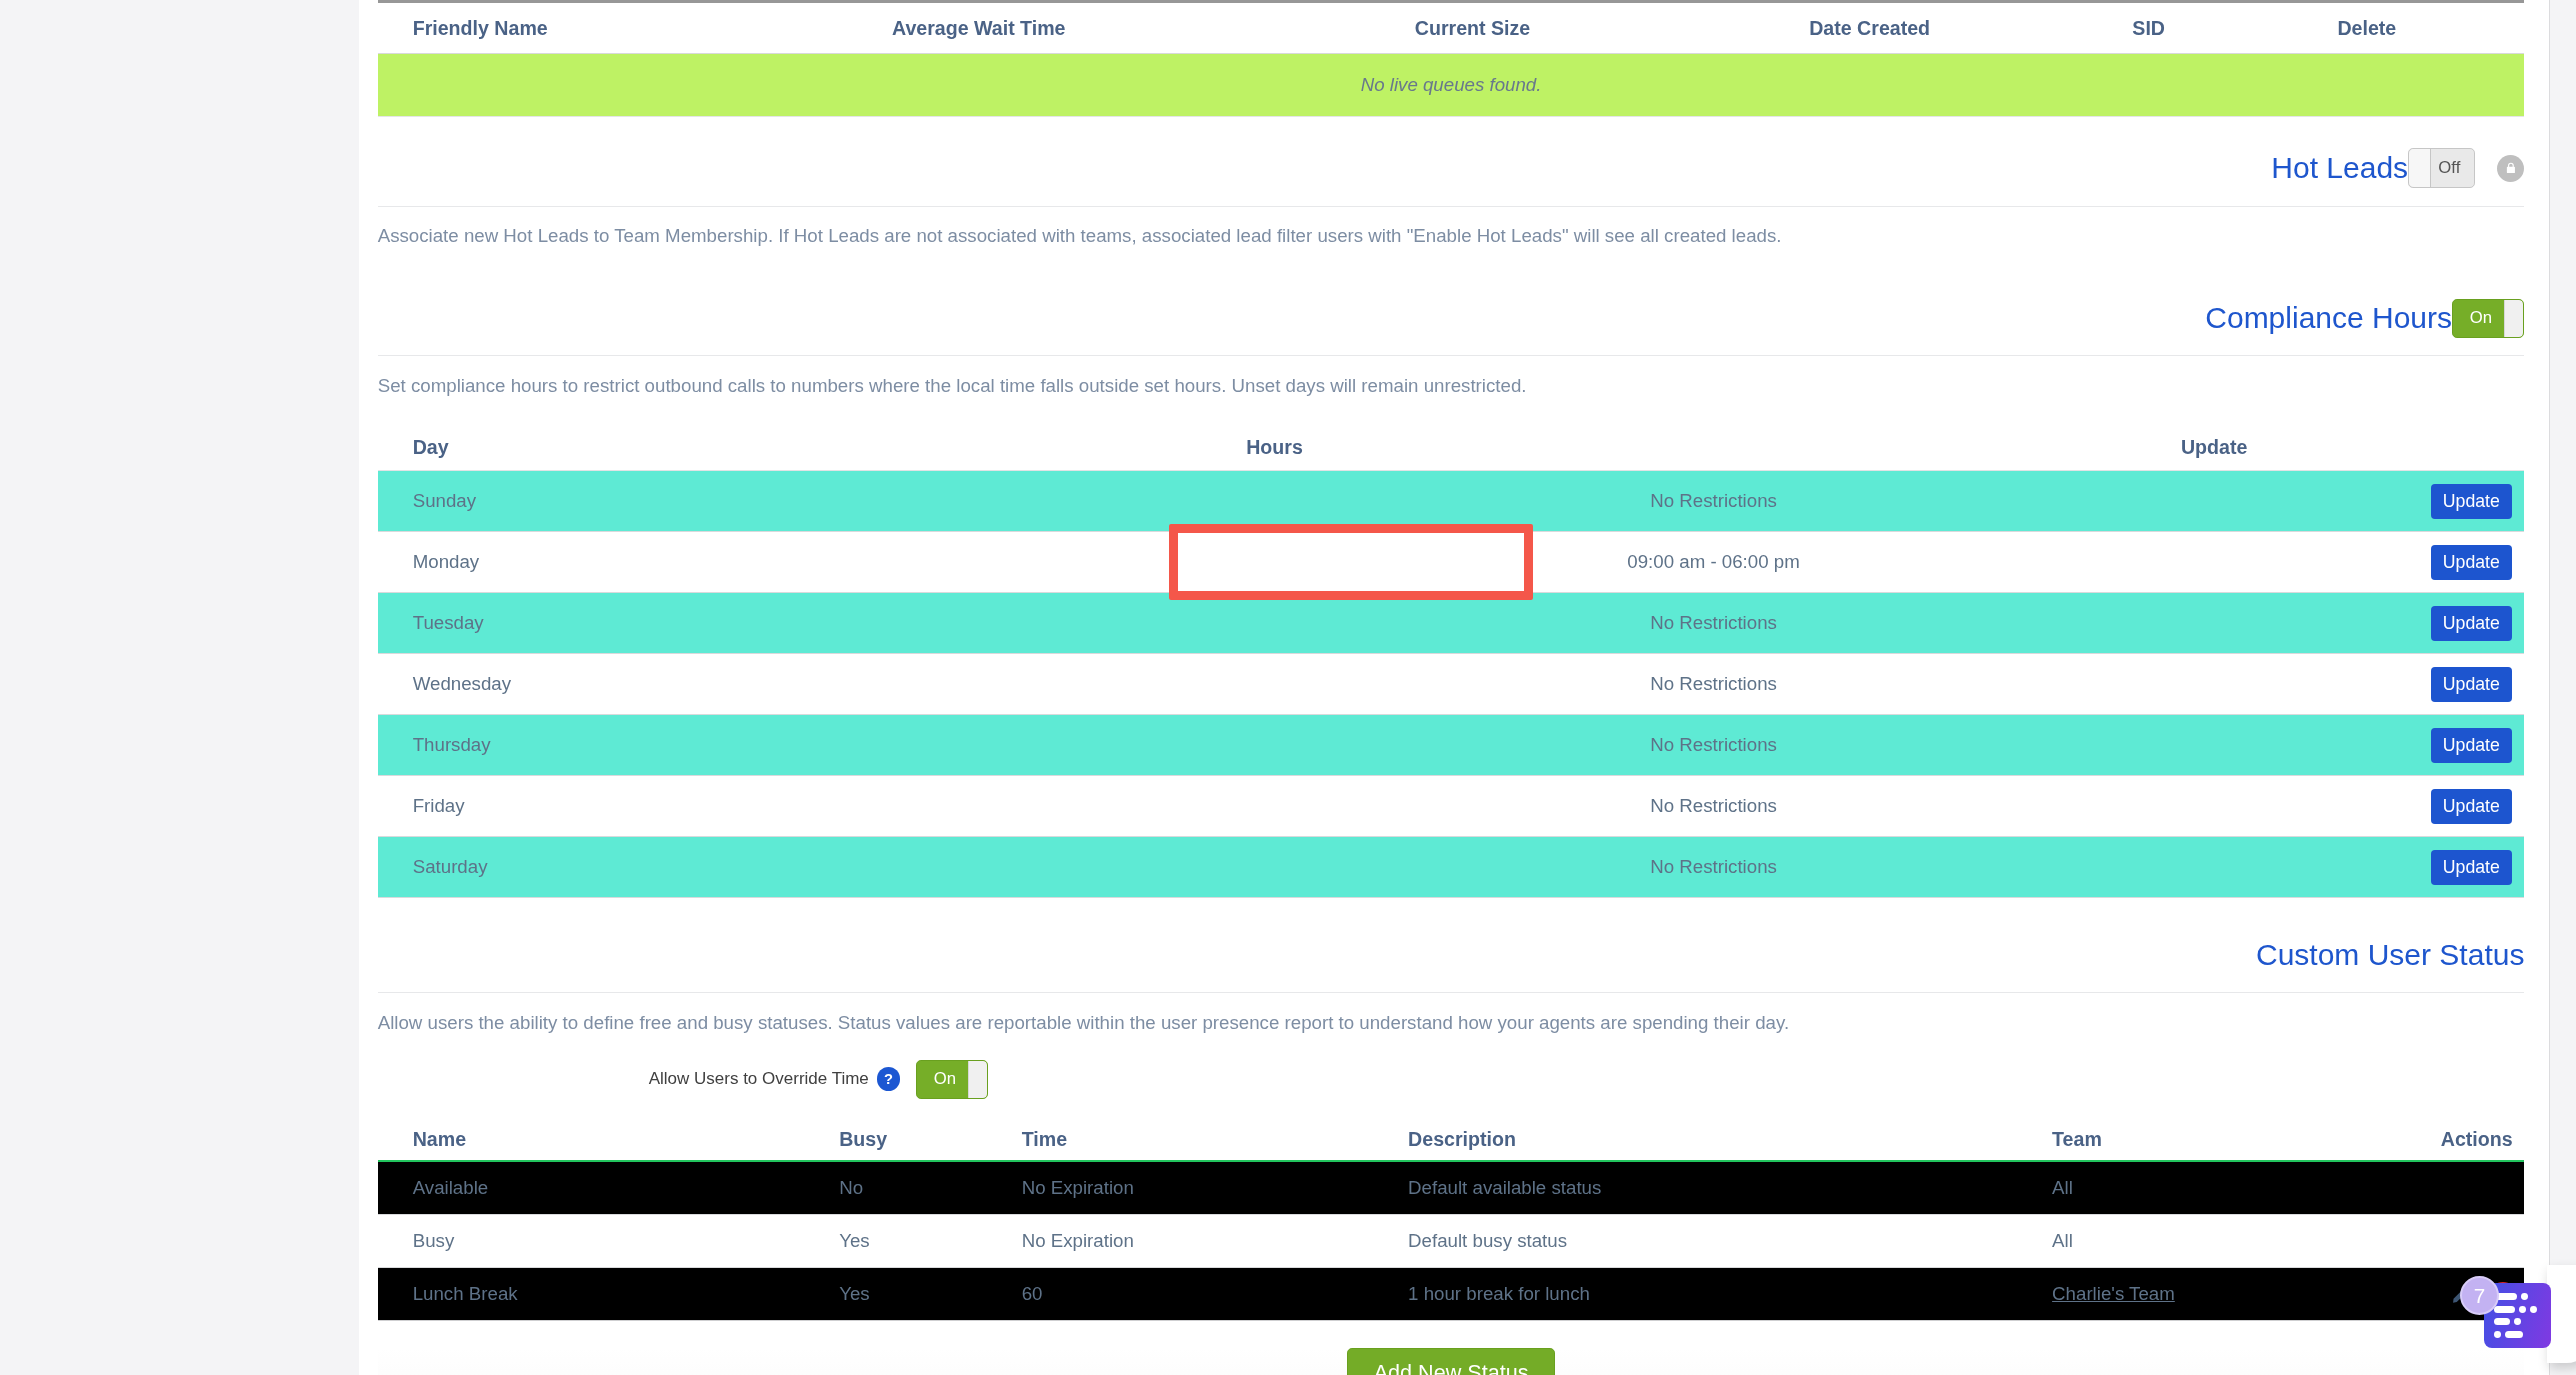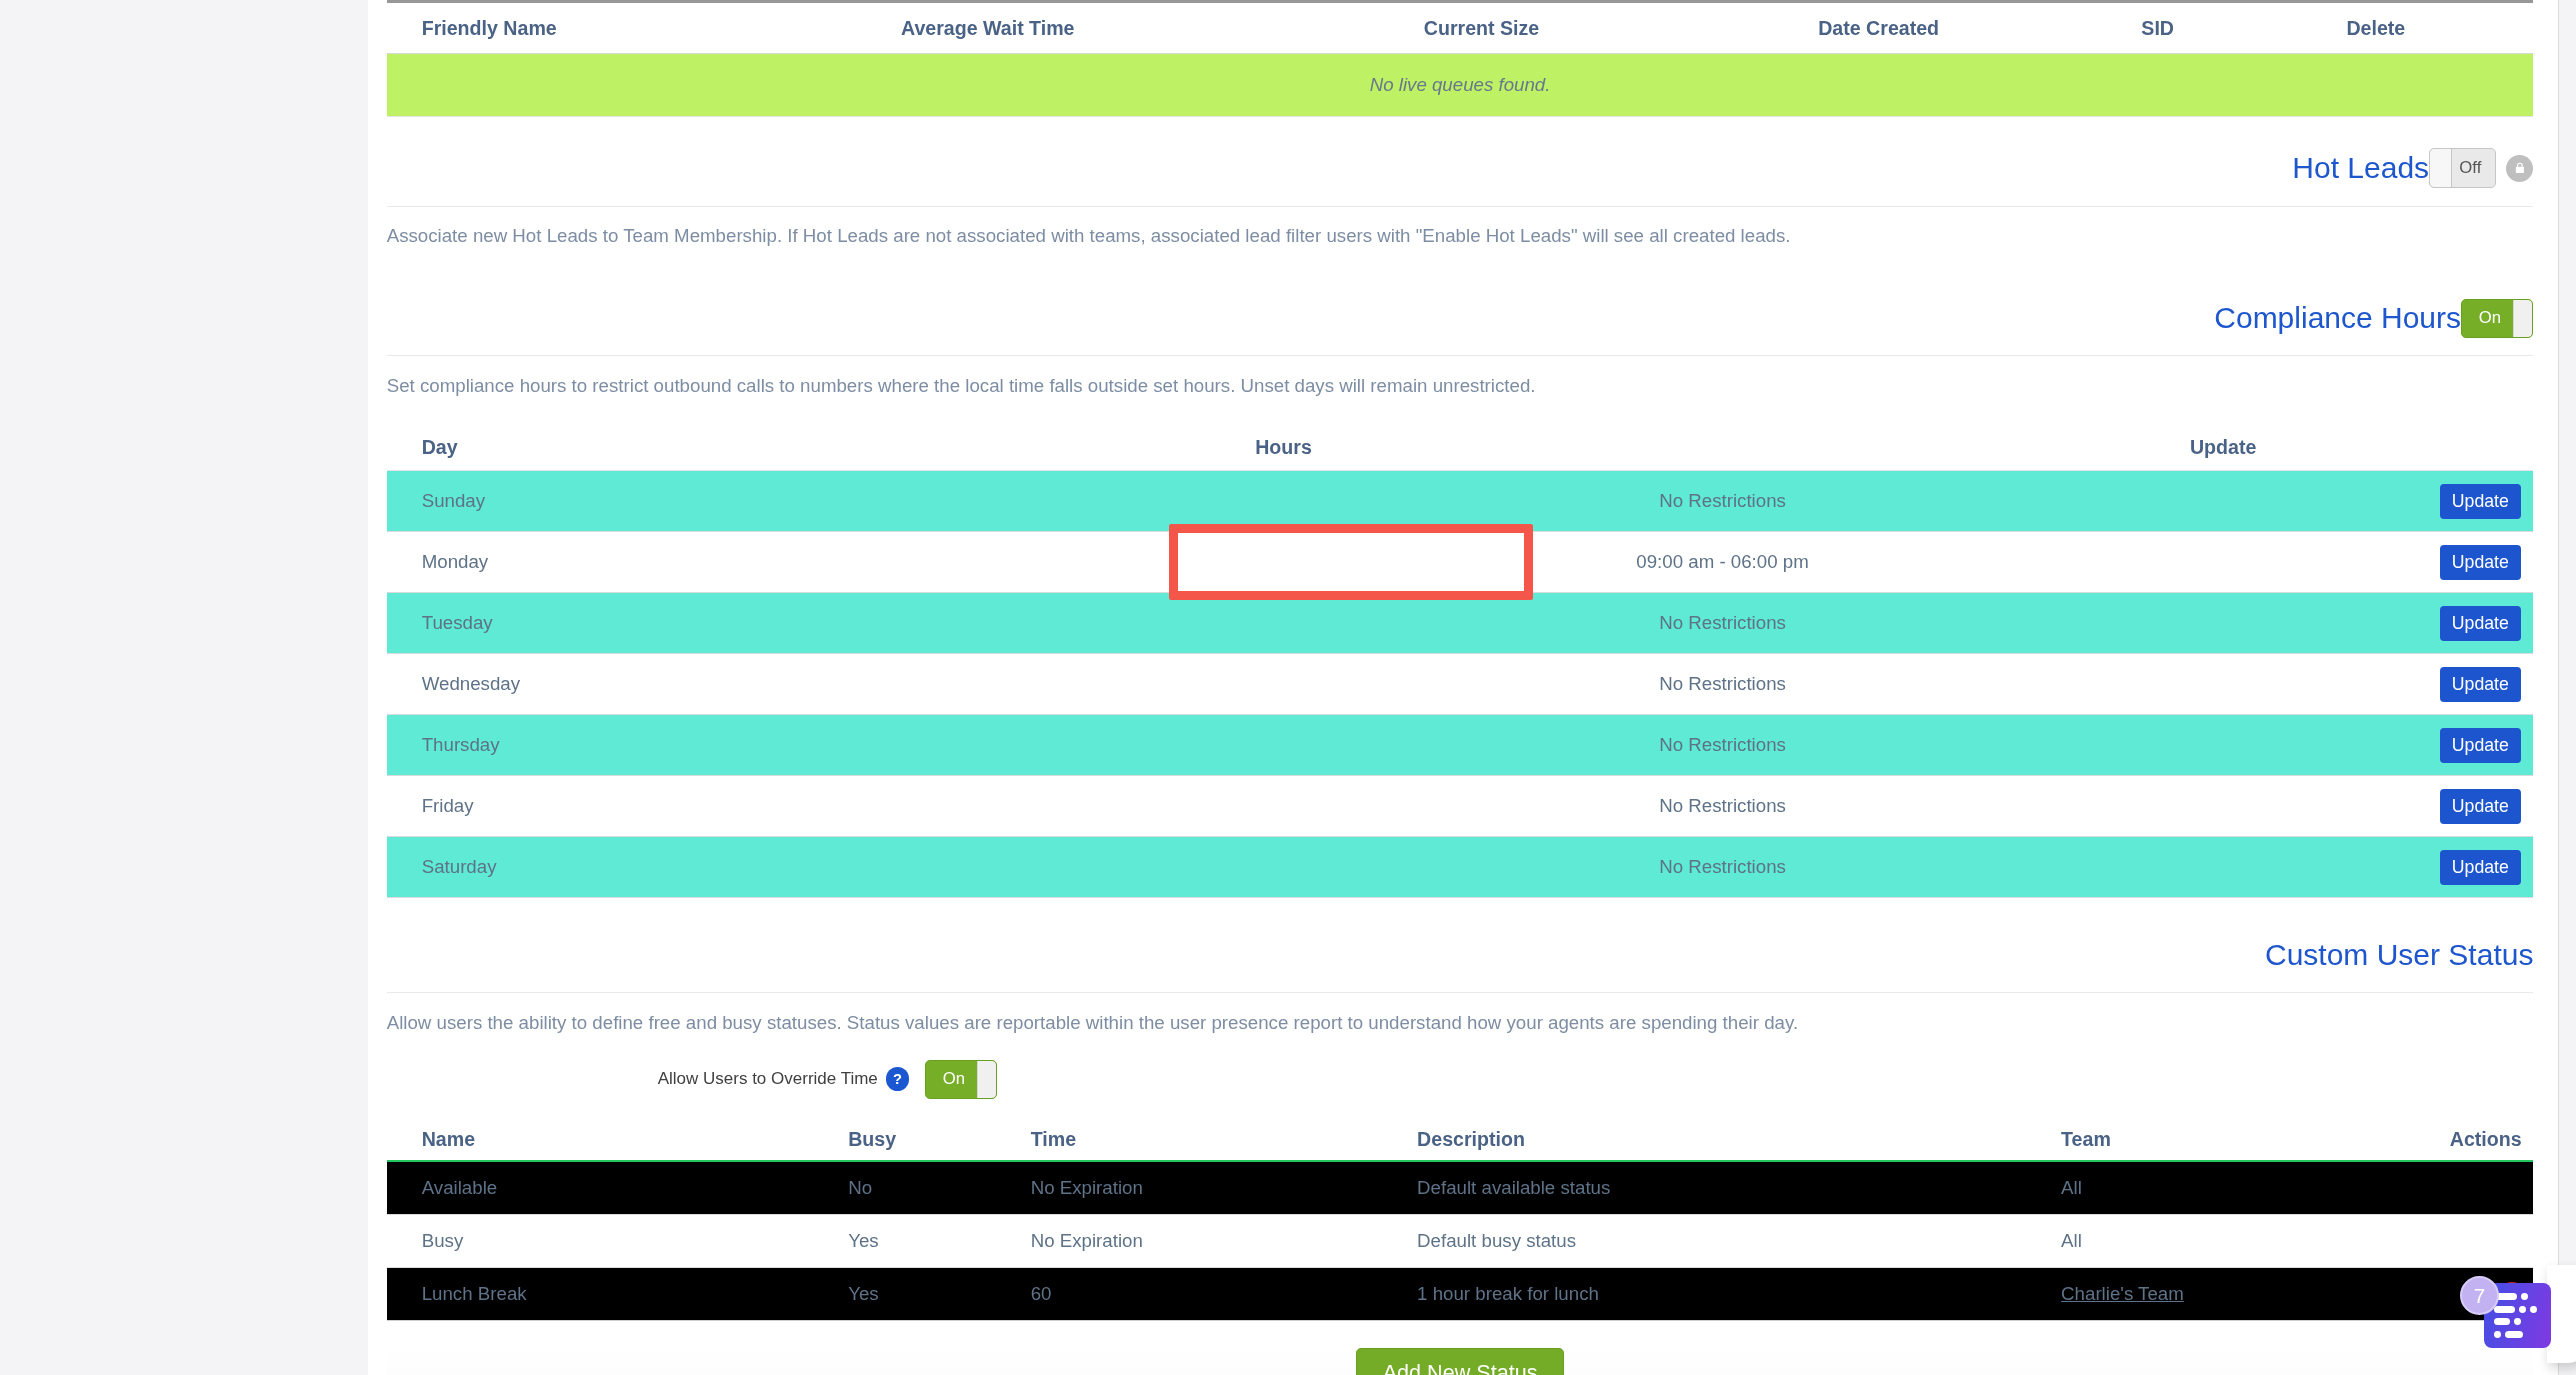--- a/index.html
+++ b/index.html
@@ -5,21 +5,21 @@
   * { margin:0; padding:0; box-sizing:border-box; }
   html,body { width:2576px; height:1375px; }
   body {
     position:relative;
     background:#f4f4f6;
     font-family:"Liberation Sans", sans-serif;
     overflow:hidden;
     color:#5e7288;
   }
   .content-panel {
-    position:absolute; left:368px; top:0; width:2191px; height:1375px;
+    position:absolute; left:359px; top:0; width:2191px; height:1375px;
     background:#ffffff; border-right:1px solid #dcdcde;
   }
   .inner { margin:0 24.6px 0 18.7px; position:relative; }
   .top-line { height:2.9px; background:#979797; }
 
   
   .tbl { width:100%; border-collapse:collapse; table-layout:fixed; }
   .tbl th {
     font-size:19.6px; font-weight:bold; color:#4a6286; text-align:left;
     vertical-align:middle;
@@ -61,21 +61,21 @@
   }
   .toggle-on .t-label { margin:0 0 0 16.7px; }
   .toggle-on .handle {
     width:19.6px; height:37px; background:#f0f0f0; border-left:1px solid #d7d7d7;
     border-radius:0 3.9px 3.9px 0; margin-left:11.8px;
   }
   .lock-badge {
     width:27.5px; height:27.5px; border-radius:50%; background:#bfbfbf;
     display:inline-flex; align-items:center; justify-content:center; margin-left:9.8px;
   }
-  .head-controls { display:flex; align-items:center; }
+  .head-controls { display:flex; align-items:center;gap:12px; }
 
   
   .comp-table { margin-top:26.5px; }
   .comp-table th { height:47px; border-bottom:1px solid #e2e3e5; }
   .comp-table td { height:61px; border-top:1px solid #d9dadc; }
   .comp-table tr.alt td { background:#5eead4; }
   .comp-table tbody tr:last-child td { border-bottom:1px solid #d9dadc; }
   .pad-l { padding-left:35px; }
   .pad-l-sm { padding-left:9.8px;text-align:center; }
   .upd-cell { text-align:right; padding-right:12.8px; }

